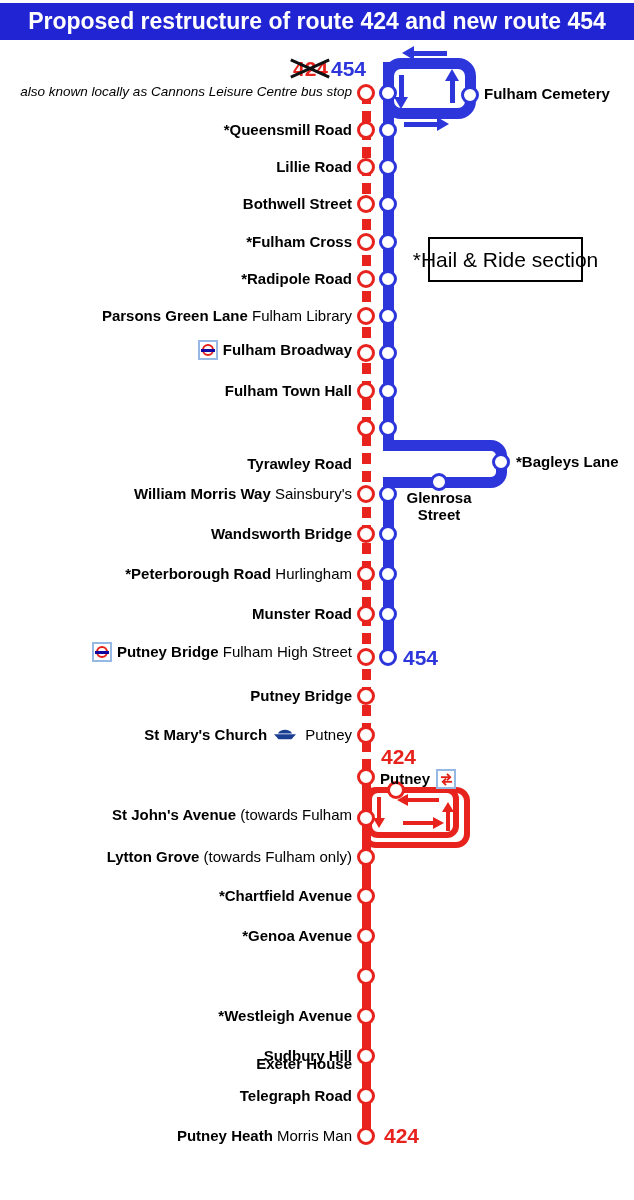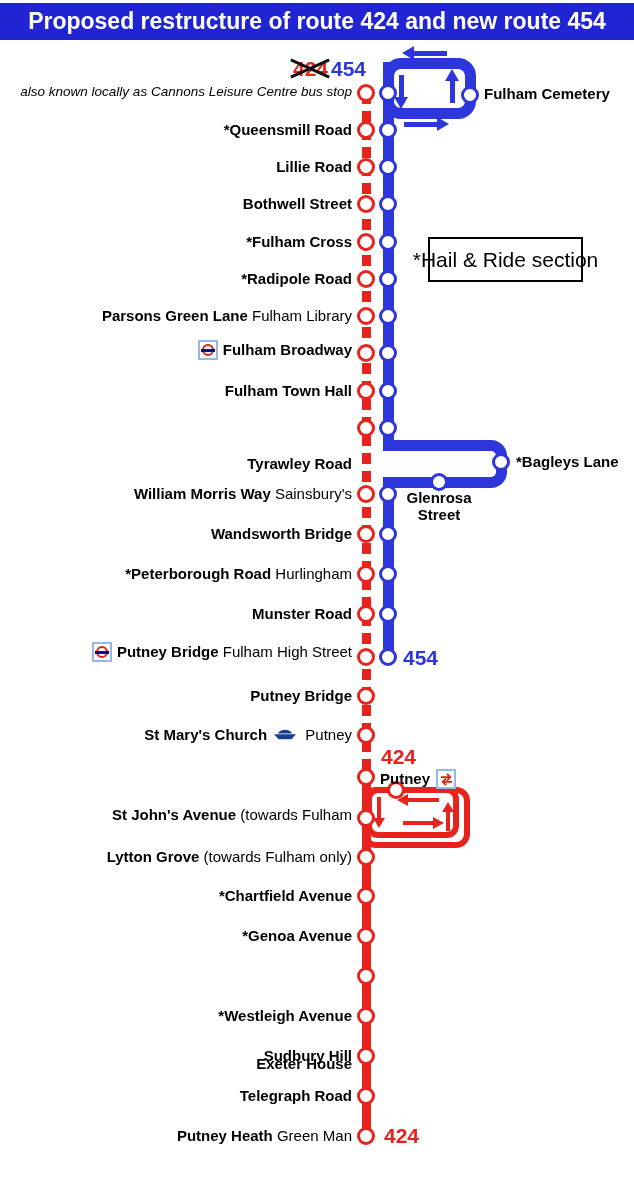--- a/index.html
+++ b/index.html
@@ -204,21 +204,21 @@
           </span></span>
       </div>
       <div class="stop-label side-left" style="top: 807px;"><span class="row"><span class="nm">St John's Avenue</span><span class="nt"> (towards Fulham</span></span></div>
       <div class="stop-label side-left" style="top: 849px;"><span class="row"><span class="nm">Lytton Grove</span><span class="nt"> (towards Fulham only)</span></span></div>
       <div class="stop-label side-left" style="top: 888px;"><span class="row"><span class="nm">*Chartfield Avenue</span></span></div>
       <div class="stop-label side-left" style="top: 928px;"><span class="row"><span class="nm">*Genoa Avenue</span></span></div>
       <div class="stop-label side-left" style="top: 968px; margin-top: 40px;"><span class="row"><span class="nm">*Westleigh Avenue</span></span></div>
       <div class="stop-label side-left" style="top: 1008px; margin-top: 48px;"><span class="row"><span class="nm">Exeter House</span></span></div>
       <div class="stop-label side-left" style="top: 1048px;"><span class="row"><span class="nm">Sudbury Hill</span></span></div>
       <div class="stop-label side-left" style="top: 1088px;"><span class="row"><span class="nm">Telegraph Road</span></span></div>
-      <div class="stop-label side-left" style="top: 1128px;"><span class="row"><span class="nm">Putney Heath</span><span class="nt"> Green Man</span></span></div>
+      <div class="stop-label side-left" style="top: 1128px;"><span class="row"><span class="nm">Putney Heath</span><span class="nt"> Morris Man</span></span></div>
     </div>
   <div id="badges">
       <div class="badge red" style="left: 293px; top: 58px;"><span>424</span><span class="xbar a"></span><span class="xbar b"></span></div>
       <div class="badge blue" style="left: 331px; top: 58px;"><span>454</span></div>
       <div class="badge blue" style="left: 403px; top: 647px;"><span>454</span></div>
       <div class="badge red" style="left: 381px; top: 746px;"><span>424</span></div>
       <div class="badge red" style="left: 384px; top: 1125px;"><span>424</span></div>
     </div>
 
 </div>

